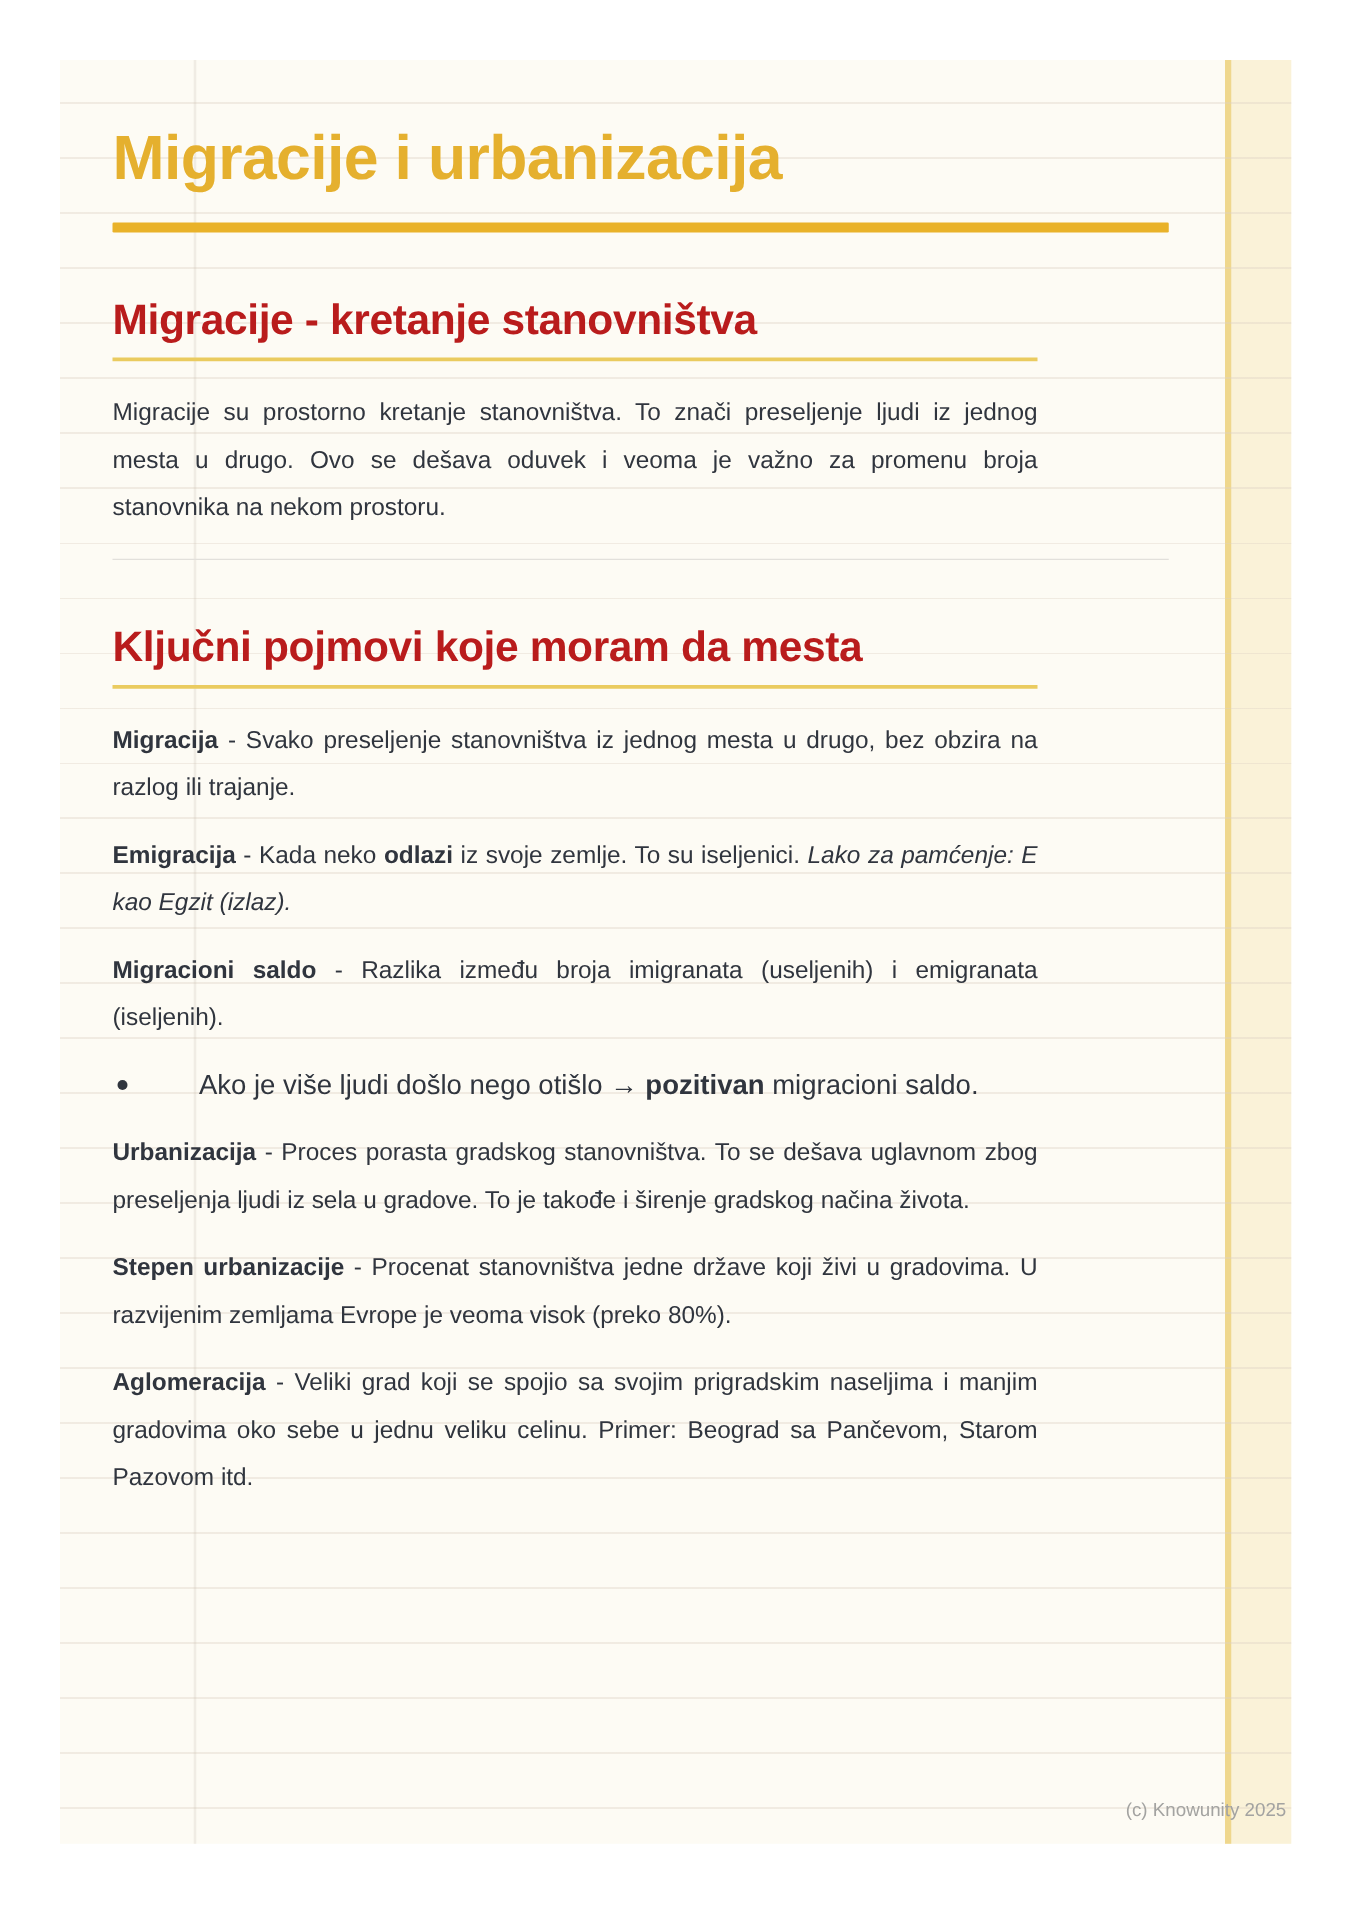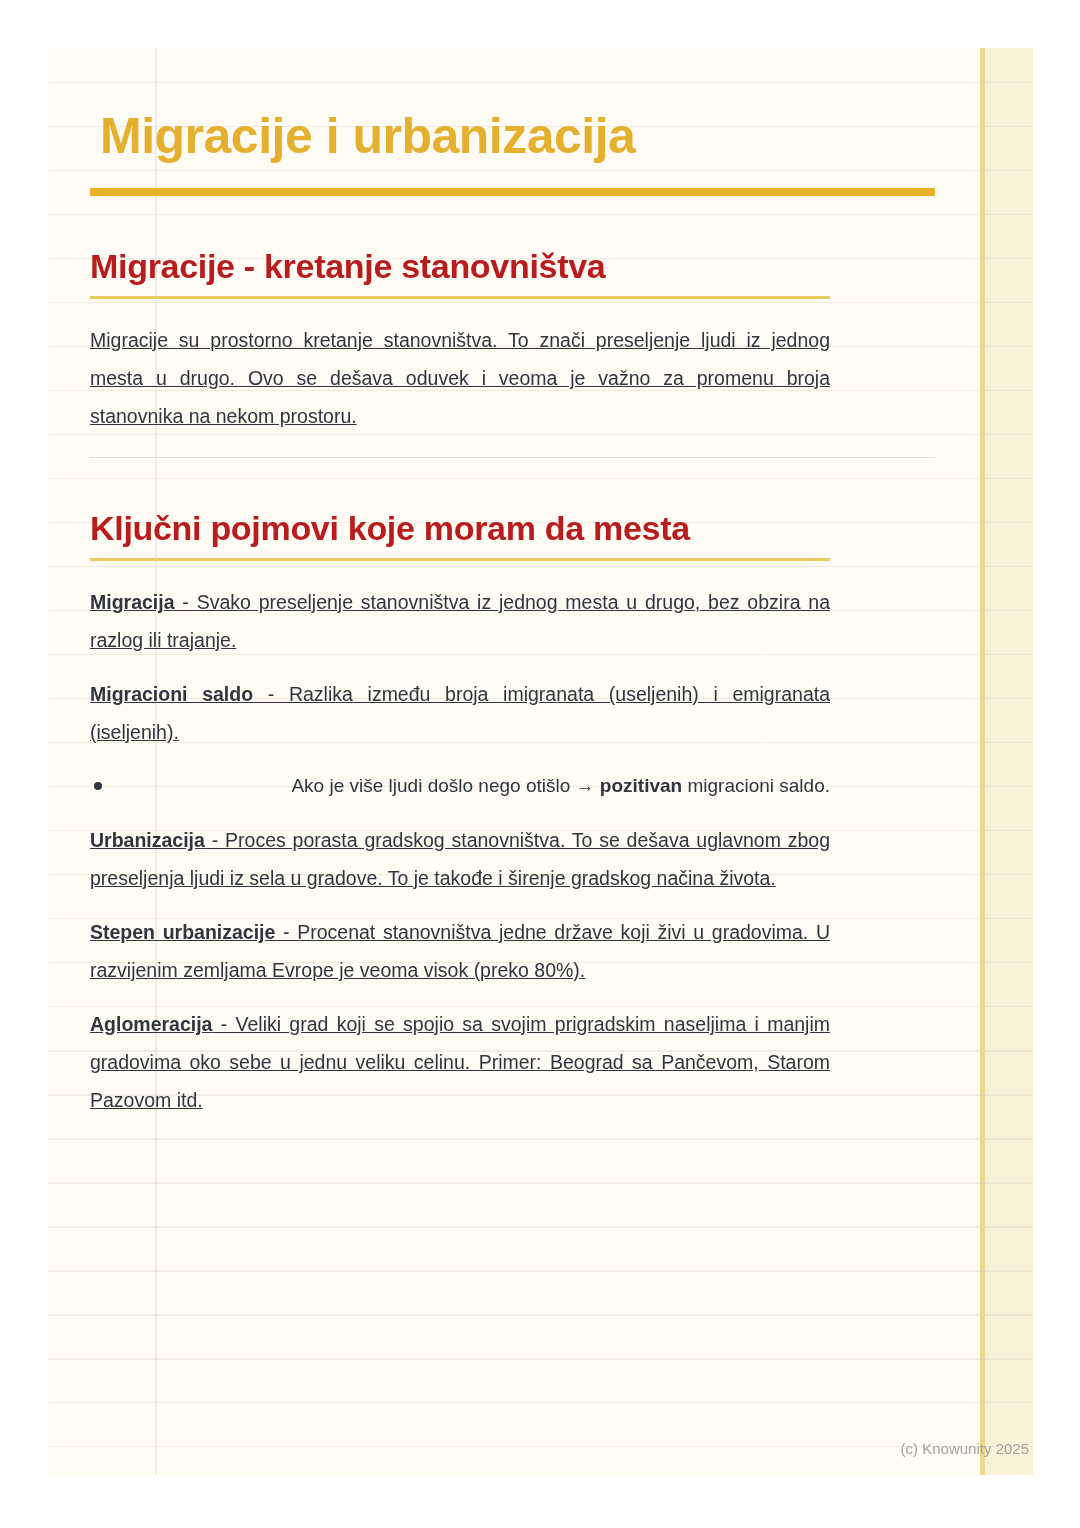--- a/index.html
+++ b/index.html
@@ -53,21 +53,21 @@
     z-index: 2;
   }
   .content {
     position: absolute;
     left: 42px; top: 0;
     width: 845px;
     padding-top: 50px;
     z-index: 3;
   }
   h1 {
-    margin: 10px;
+    margin: 0;
     font-size: 50px;
     line-height: 56px;
     font-weight: bold;
     letter-spacing: -0.5px;
     color: #E5B02E;
   }
   .title-rule {
     width: 845px; height: 8px;
     margin-top: 24px;
     background: #E9B229;
@@ -85,44 +85,43 @@
     width: 740px; height: 3px;
     margin-top: 8px;
     background: #EACB5F;
   }
   p.body-text {
     width: 740px;
     margin: 0 0 16px 0;
     font-size: 19.5px;
     line-height: 38px;
     text-align: justify;
-    text-decoration: underline;
   }
   .h2-rule + p.body-text { margin-top: 22px; }
   p.body-text b, li b { font-weight: bold; }
   p.body-text i { font-style: italic; }
   hr.divider {
     width: 845px; height: 1px;
     background: #E2E0DB;
     border: none;
     margin: 22px 0 0 0;
   }
   ul.bullet-list {
     width: 740px;
     list-style: none;
     margin: 0 0 16px 0;
     padding: 0;
   }
   ul.bullet-list li {
     position: relative;
     padding-left: 22px;
     margin-bottom: 10px;
-    font-size: 19px;
+    font-size: 22px;
     line-height: 38px;
-    text-align: right;
+    text-align: center;
   }
   .bullet-dot {
     position: absolute;
     left: 4px; top: 15px;
     width: 8px; height: 8px;
     border-radius: 50%;
     background: #30353E;
   }
   .footer-note {
     position: absolute;
@@ -154,20 +153,21 @@
       </section>
 
       <hr class="divider">
 
       <section>
         <h2>Ključni pojmovi koje moram da mesta</h2>
         <div class="h2-rule"></div>
 
         <p class="body-text"><b>Migracija</b><span> - Svako preseljenje stanovništva iz jednog mesta u drugo, bez obzira na razlog ili trajanje.</span></p>
 
+        <p class="body-text"><b>Emigracija</b><span> - Kada neko </span><b>odlazi</b><span> iz svoje zemlje. To su iseljenici. </span><i>Lako za pamćenje: E kao Egzit (izlaz).</i></p>
 
 
         <p class="body-text"><b>Migracioni saldo</b><span> - Razlika između broja imigranata (useljenih) i emigranata (iseljenih).</span></p>
 
         <ul class="bullet-list">
           <li><span class="bullet-dot"></span><span>Ako je više ljudi došlo nego otišlo → </span><b>pozitivan</b><span> migracioni saldo.</span></li>
         </ul>
 
         <p class="body-text"><b>Urbanizacija</b><span> - Proces porasta gradskog stanovništva. To se dešava uglavnom zbog preseljenja ljudi iz sela u gradove. To je takođe i širenje gradskog načina života.</span></p>
 

